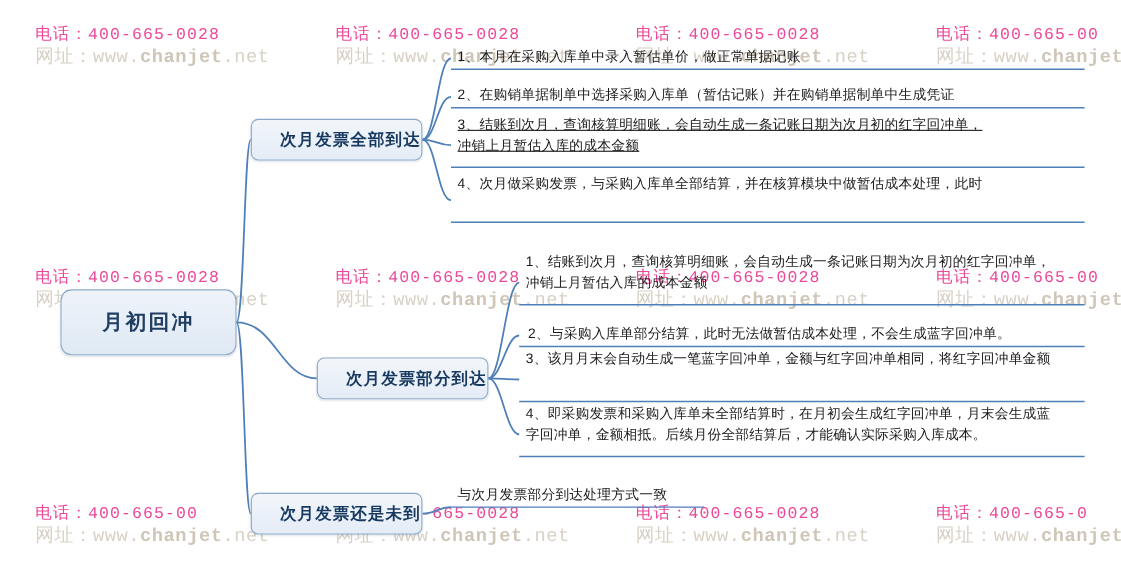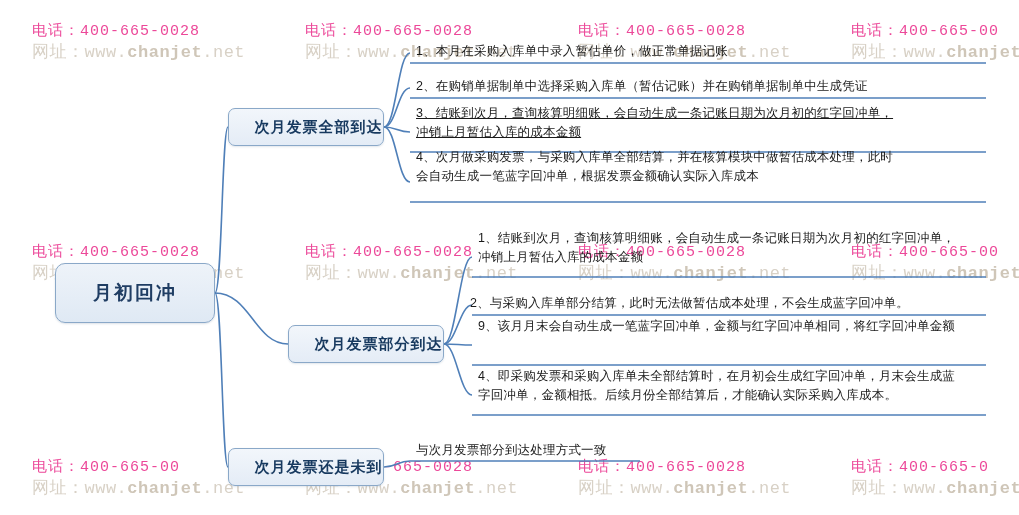--- a/index.html
+++ b/index.html
@@ -234,34 +234,33 @@
   <div class="leaf" style="left:416px; top:42px; width:570px;">
     <span class="ln">1、本月在采购入库单中录入暂估单价，做正常单据记账</span>
   </div>
   <div class="leaf" style="left:416px; top:77px; width:570px;">
     <span class="ln">2、在购销单据制单中选择采购入库单（暂估记账）并在购销单据制单中生成凭证</span>
   </div>
   <div class="leaf" style="left:416px; top:104px; width:570px;text-decoration:underline;">
     <span class="ln">3、结账到次月，查询核算明细账，会自动生成一条记账日期为次月初的红字回冲单，</span>
     <span class="ln">冲销上月暂估入库的成本金额</span>
   </div>
-  <div class="leaf" style="left:416px; top:148px; width:570px;">
+  <div class="leaf" style="left:416px; top:158px; width:570px;">
     <span class="ln">4、次月做采购发票，与采购入库单全部结算，并在核算模块中做暂估成本处理，此时</span>
-    <span class="ln">会自动生成一笔蓝字回冲单，根据发票金额确认实际入库成本</span>
   </div>
 
   <div class="leaf" style="left:478px; top:229px; width:508px;">
     <span class="ln">1、结账到次月，查询核算明细账，会自动生成一条记账日期为次月初的红字回冲单，</span>
     <span class="ln">冲销上月暂估入库的成本金额</span>
   </div>
-  <div class="leaf" style="left:470px; top:294px; width:508px;">
+  <div class="leaf" style="left:480px; top:294px; width:508px;">
     <span class="ln">2、与采购入库单部分结算，此时无法做暂估成本处理，不会生成蓝字回冲单。</span>
   </div>
   <div class="leaf" style="left:478px; top:317px; width:508px;">
-    <span class="ln">9、该月月末会自动生成一笔蓝字回冲单，金额与红字回冲单相同，将红字回冲单金额</span>
+    <span class="ln">3、该月月末会自动生成一笔蓝字回冲单，金额与红字回冲单相同，将红字回冲单金额</span>
   </div>
   <div class="leaf" style="left:478px; top:367px; width:508px;">
     <span class="ln">4、即采购发票和采购入库单未全部结算时，在月初会生成红字回冲单，月末会生成蓝</span>
     <span class="ln">字回冲单，金额相抵。后续月份全部结算后，才能确认实际采购入库成本。</span>
   </div>
 
   <div class="leaf" style="left:416px; top:441px; width:224px;">
     <span class="ln">与次月发票部分到达处理方式一致</span>
   </div>
 

